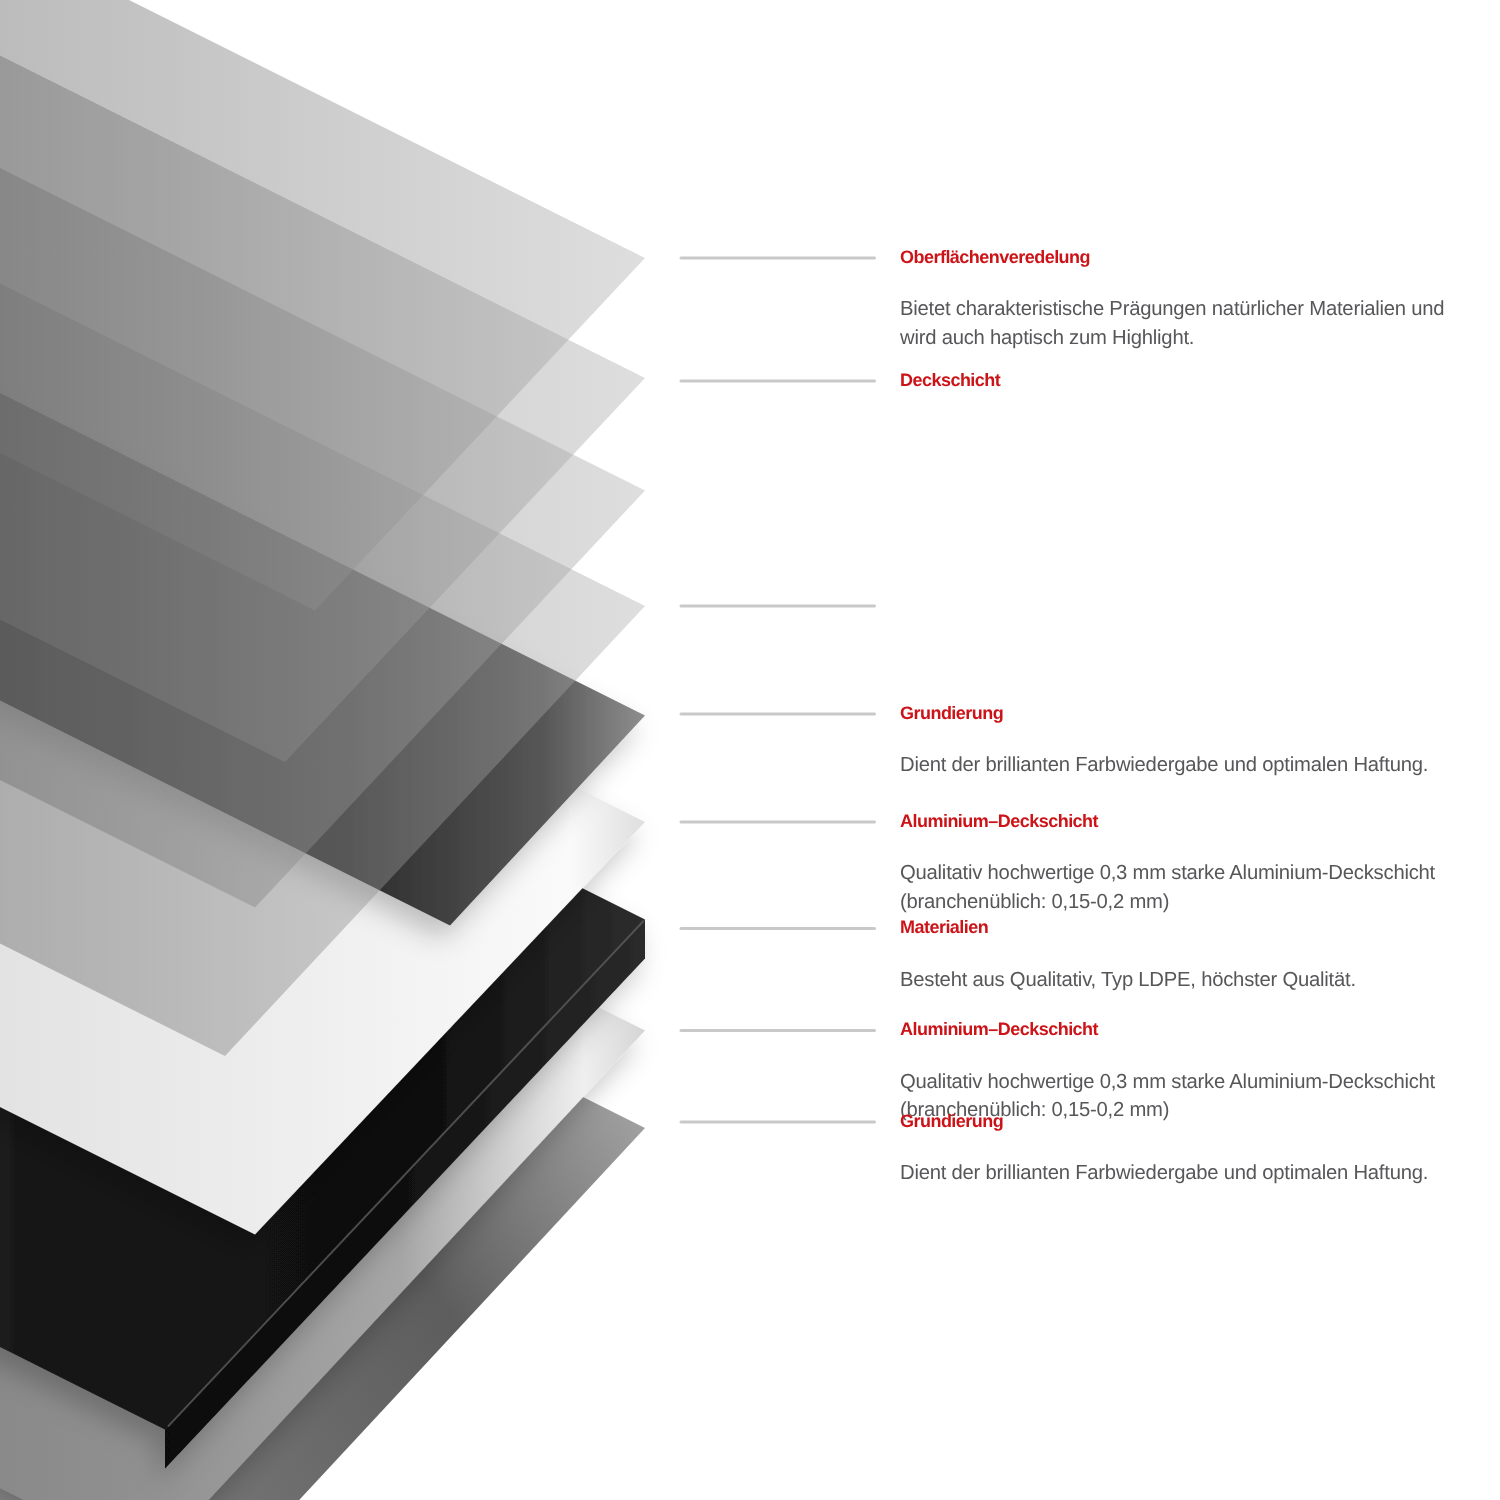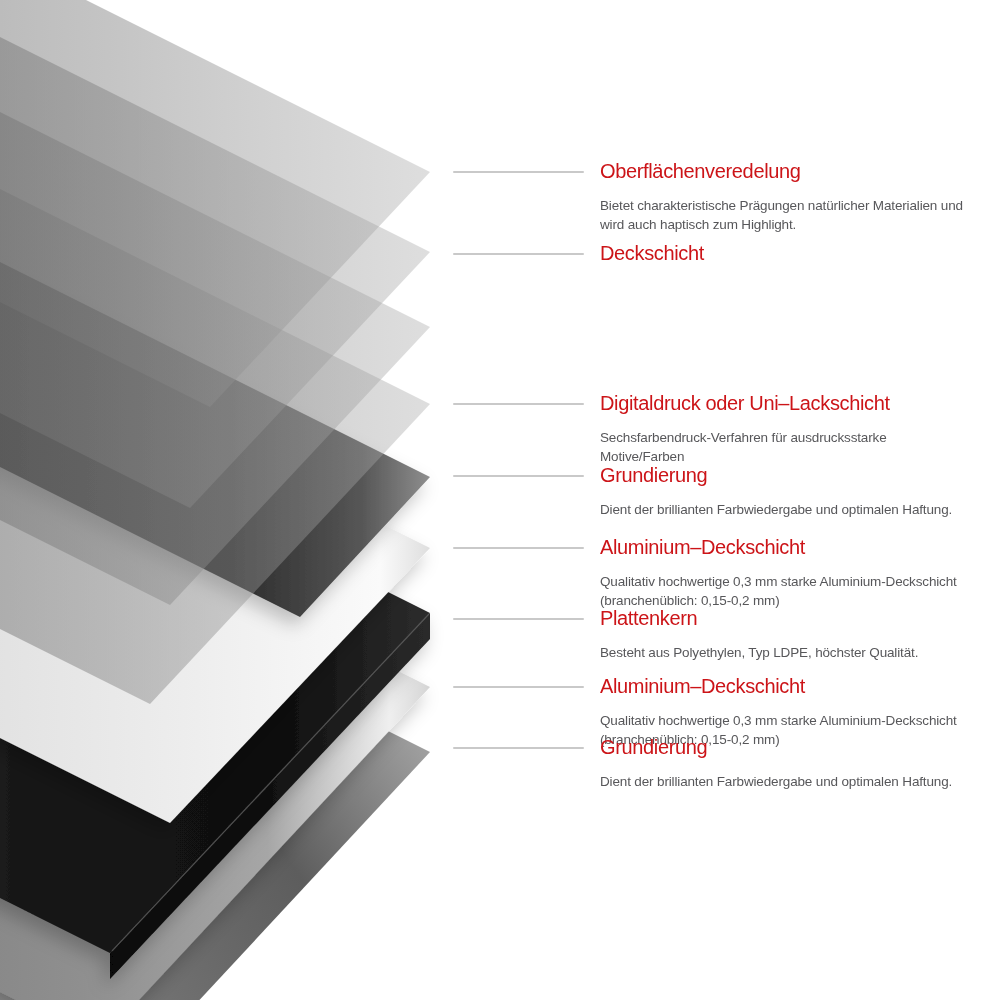--- a/index.html
+++ b/index.html
@@ -10,21 +10,21 @@
   }
   .sheets-svg{position:absolute;left:0;top:0;width:1000px;height:1000px;}
   .labels{position:absolute;left:0;top:0;width:1000px;height:1000px;}
   .label-block{position:absolute;left:453px;width:460px;}
   .leader-line{
     position:absolute;left:0;top:10px;width:131px;height:2px;
     background:var(--leader,#c9c9c9);border-radius:1px;
   }
   .label-text{margin-left:147px;width:365px;}
   .layer-title{
-    font-size:20px;font-weight:normal;line-height:20px;
+    font-size:12px;font-weight:bold;line-height:20px;
     letter-spacing:-0.35px;color:var(--red,#cc1418);
   }
   .layer-desc{
     margin-top:15px;font-size:13.5px;line-height:19px;
     letter-spacing:-0.15px;color:var(--body,#57575a);
   }
 </style>
 </head>
 <body>
 
@@ -114,22 +114,20 @@
       <div class="leader-line"></div>
       <div class="label-text">
         <div class="layer-title">Deckschicht</div>
       </div>
     </div>
 
 
     <div class="label-block" style="top:393px">
       <div class="leader-line"></div>
       <div class="label-text">
-        <div class="layer-title">Digitaldruck oder Uni–Lackschicht</div>
-        <div class="layer-desc">Sechsfarbendruck-Verfahren für ausdrucksstarke Motive/Farben</div>
       </div>
     </div>
 
     <div class="label-block" style="top:465px">
       <div class="leader-line"></div>
       <div class="label-text">
         <div class="layer-title">Grundierung</div>
         <div class="layer-desc">Dient der brillianten Farbwiedergabe und optimalen Haftung.</div>
       </div>
     </div>
@@ -138,22 +136,22 @@
       <div class="leader-line"></div>
       <div class="label-text">
         <div class="layer-title">Aluminium–Deckschicht</div>
         <div class="layer-desc">Qualitativ hochwertige 0,3 mm starke Aluminium-Deckschicht (branchenüblich: 0,15-0,2 mm)</div>
       </div>
     </div>
 
     <div class="label-block" style="top:608px">
       <div class="leader-line"></div>
       <div class="label-text">
-        <div class="layer-title">Plattenkern</div>
-        <div class="layer-desc">Besteht aus Polyethylen, Typ LDPE, höchster Qualität.</div>
+        <div class="layer-title">Materialien</div>
+        <div class="layer-desc">Besteht aus Qualitativ, Typ LDPE, höchster Qualität.</div>
       </div>
     </div>
 
     <div class="label-block" style="top:676px">
       <div class="leader-line"></div>
       <div class="label-text">
         <div class="layer-title">Aluminium–Deckschicht</div>
         <div class="layer-desc">Qualitativ hochwertige 0,3 mm starke Aluminium-Deckschicht (branchenüblich: 0,15-0,2 mm)</div>
       </div>
     </div>

